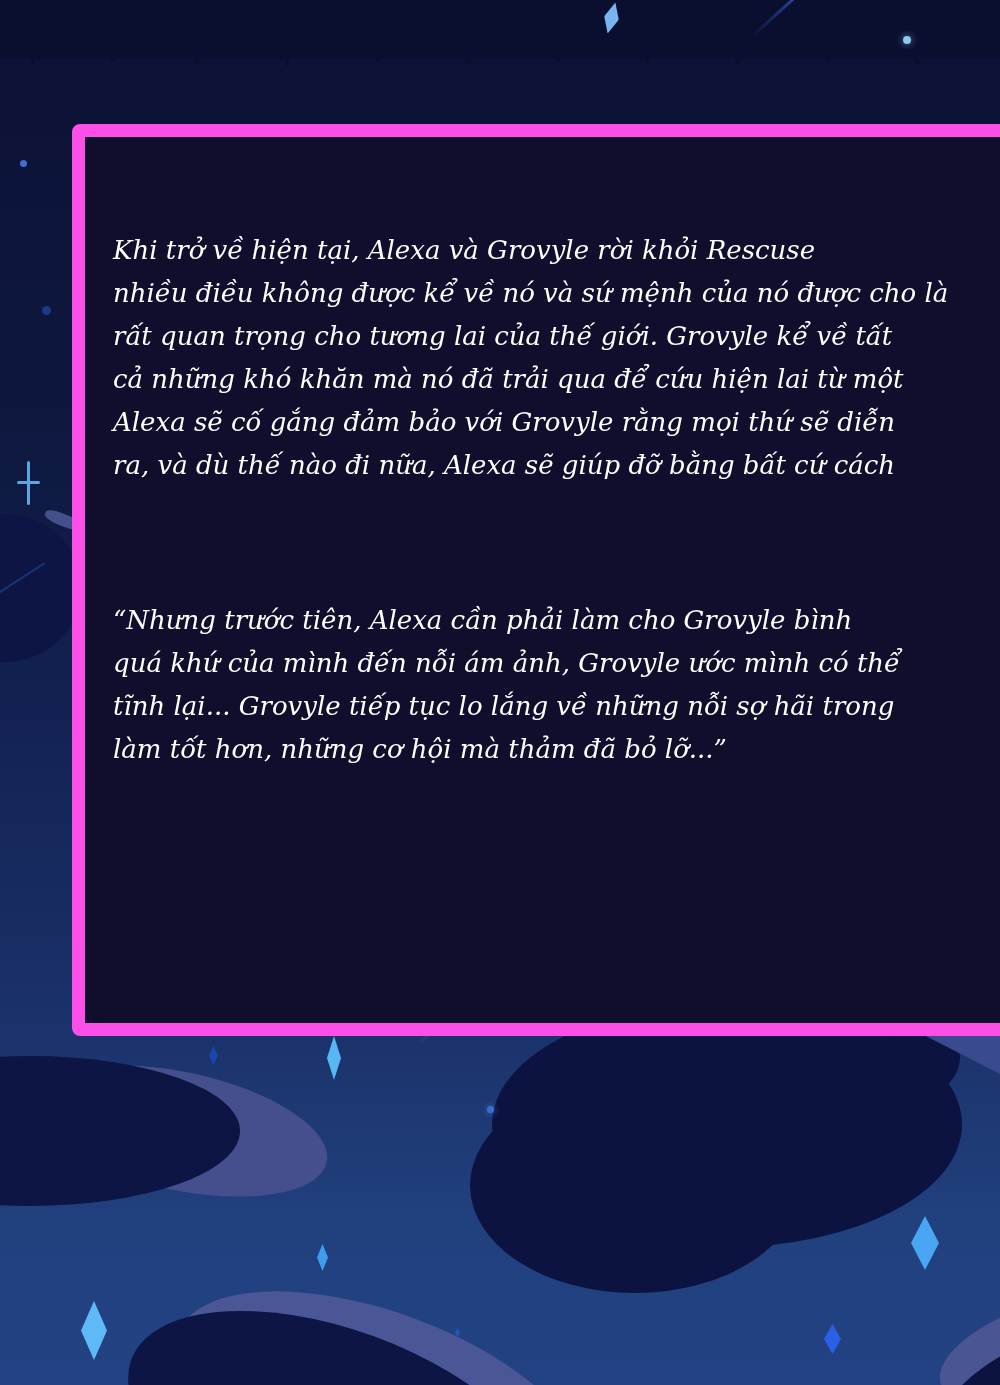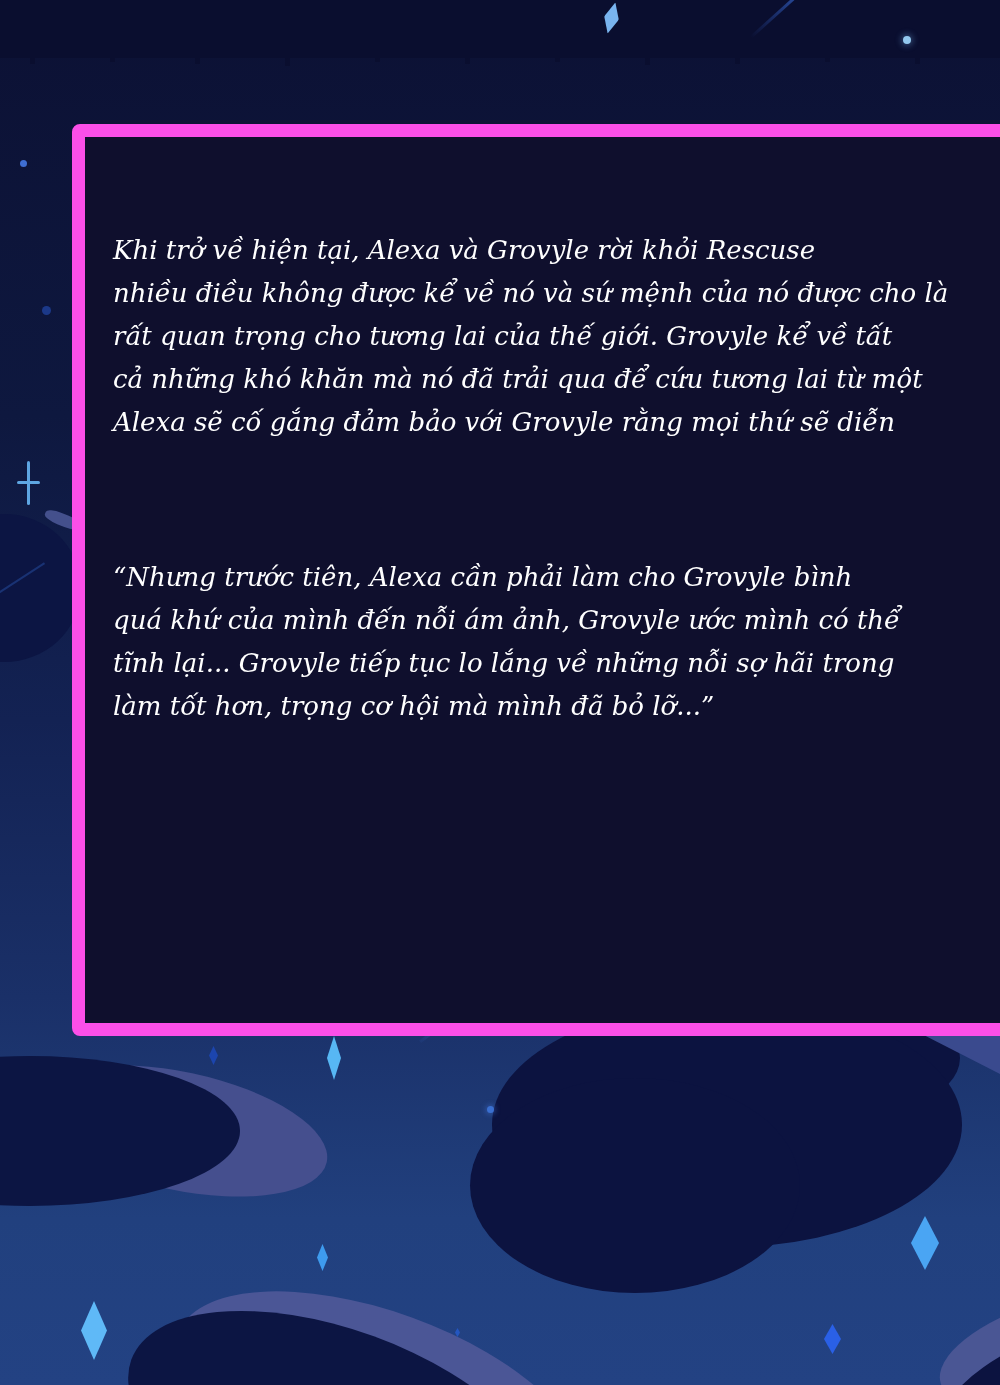--- a/index.html
+++ b/index.html
@@ -90,25 +90,26 @@
 
   <div class="cloud-hl" style="left:936px;top:1300px;width:240px;height:100px;transform:rotate(-16deg);background:#4a5694;"></div>
   <div class="cloud-dk" style="left:928px;top:1326px;width:320px;height:170px;transform:rotate(-16deg);"></div>
 
   <div class="panel">
     <div class="story">
       <div class="p1">
         <div class="line">Khi trở về hiện tại, Alexa và Grovyle rời khỏi Rescuse</div>
         <div class="line">nhiều điều không được kể về nó và sứ mệnh của nó được cho là</div>
         <div class="line">rất quan trọng cho tương lai của thế giới. Grovyle kể về tất</div>
-        <div class="line">cả những khó khăn mà nó đã trải qua để cứu tương lai từ một</div>
+        <div class="line">cả những khó khăn mà nó đã trải qua để cứu hiện lai từ một</div>
         <div class="line">Alexa sẽ cố gắng đảm bảo với Grovyle rằng mọi thứ sẽ diễn</div>
+        <div class="line">ra, và dù thế nào đi nữa, Alexa sẽ giúp đỡ bằng bất cứ cách</div>
       </div>
       <div class="p2">
         <div class="line">“Nhưng trước tiên, Alexa cần phải làm cho Grovyle bình</div>
         <div class="line">quá khứ của mình đến nỗi ám ảnh, Grovyle ước mình có thể</div>
         <div class="line">tĩnh lại... Grovyle tiếp tục lo lắng về những nỗi sợ hãi trong</div>
-        <div class="line">làm tốt hơn, trọng cơ hội mà mình đã bỏ lỡ...”</div>
+        <div class="line">làm tốt hơn, những cơ hội mà thảm đã bỏ lỡ...”</div>
       </div>
     </div>
   </div>
 
 </div>
 
 </body></html>

